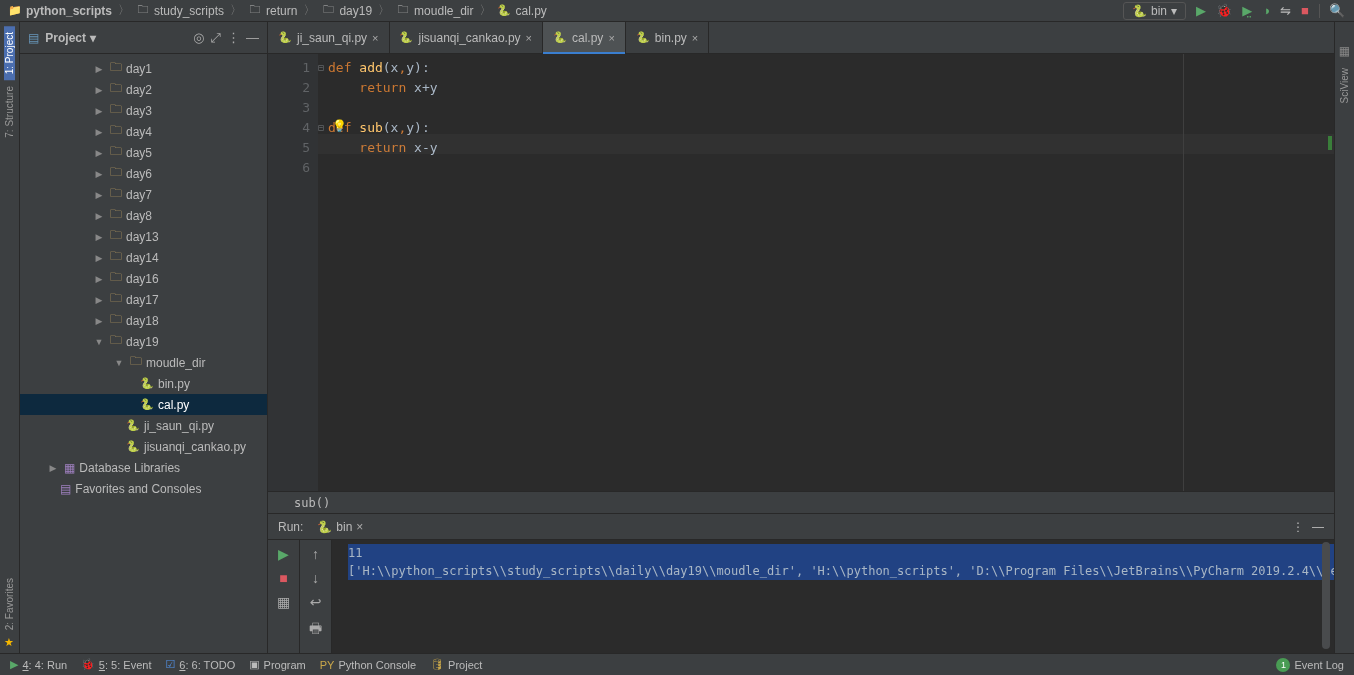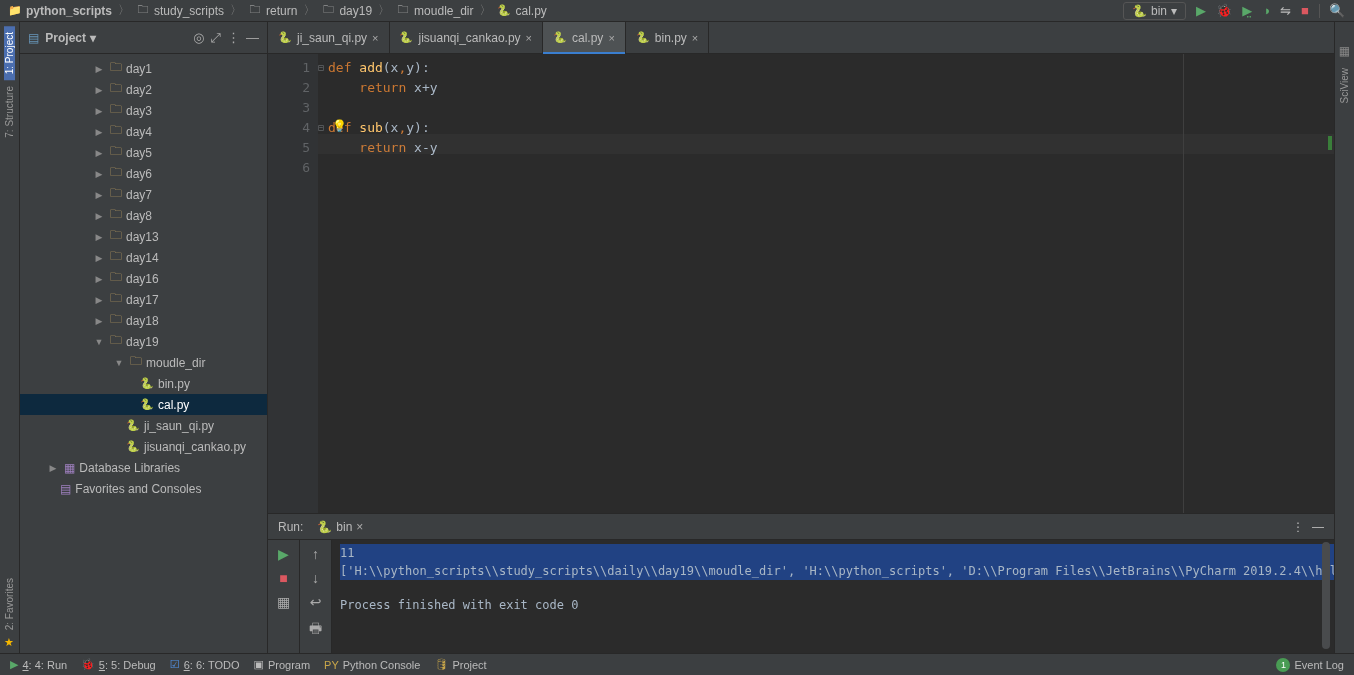--- a/index.html
+++ b/index.html
@@ -259,21 +259,21 @@
   flex-direction: column;
   align-items: center;
   gap: 8px;
   padding-top: 6px;
 }
 .rt-icon { cursor: pointer; color: #aaa; font-size: 14px; }
 .console {
   flex: 1;
   font-family: "Consolas", monospace;
   font-size: 12px;
-  padding: 4px 0 0 8px;
+  padding: 4px 0 0 16px;
   overflow: hidden;
   position: relative;
 }
 .console .seltext {
   background: #214283;
   color: #a9b7c6;
   display: block;
   white-space: nowrap;
   line-height: 18px;
 }
@@ -517,20 +517,23 @@
         </div>
       <div class="code" id="code"><div><span class="kw">def </span><span class="fn">add</span><span class="id">(x</span><span class="kw">,</span><span class="id">y):</span></div><div>    <span class="kw">return </span><span class="id">x+y</span></div><div> </div><div><span class="kw">def </span><span class="fn">sub</span><span class="id">(x</span><span class="kw">,</span><span class="id">y):</span></div><div>    <span class="kw">return </span><span class="id">x-y</span></div><div> </div>
         <div class="hint-line"></div>
         <div class="ruler"></div>
         <div class="code-edge"></div>
         <div class="bulb">💡</div>
         <span class="foldmark f1">⊟</span>
         <span class="foldmark f4">⊟</span>
       </div>
     </div>
+    <div class="crumb-status">
+      <span>sub()</span>
+    </div>
 
     <div class="run-panel">
       <div class="run-header">
         <span class="run-title">Run:</span>
         <span class="run-tab">
           <span style="color:#3c7ebf">🐍</span>
           <span>bin</span>
           <span style="color:#aaa">×</span>
         </span>
         <span class="spacer"></span>
@@ -545,41 +548,40 @@
         </div>
         <div class="run-tools2">
           <span class="rt-icon">↑</span>
           <span class="rt-icon">↓</span>
           <span class="rt-icon">↩</span>
           <span class="rt-icon">🖶</span>
         </div>
         <div class="console">
           <span class="seltext">11</span>
           <span class="seltext">['H:\\python_scripts\\study_scripts\\daily\\day19\\moudle_dir', 'H:\\python_scripts', 'D:\\Program Files\\JetBrains\\PyCharm 2019.2.4\\helpers\\pycharm_display', 'E:\\python_ide\\</span>
-          <span class="exit">Process finished with exit code 0</span>
           <div class="scroll-stub"></div>
         </div>
       </div>
     </div>
   </div>
 
   <div class="right-gutter">
     <span style="color:#888;font-size:12px;margin-top:22px">▦</span>
     <div class="vtext" style="margin-top:4px">SciView</div>
   </div>
 </div>
 
 <div class="bottom-bar">
   <span class="bb-item">
     <span style="color:#59a869">▶</span>
     <span><span class="u">4</span>: <span>4: Run</span></span>
   </span>
   <span class="bb-item">
     <span style="color:#c75450">🐞</span>
-    <span><span class="u">5</span>: <span>5: Debug</span></span>
+    <span><span class="u">5</span>: <span>5: Event</span></span>
   </span>
   <span class="bb-item">
     <span style="color:#5394ec">☑</span>
     <span><span class="u">6</span>: <span>6: TODO</span></span>
   </span>
   <span class="bb-item">
     <span>▣</span>
     <span>Program</span>
   </span>
   <span class="bb-item">

